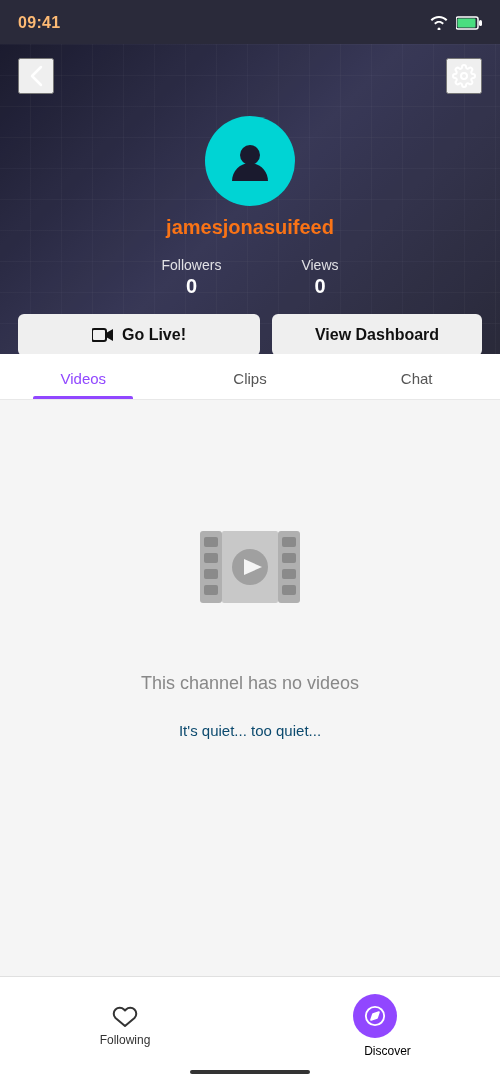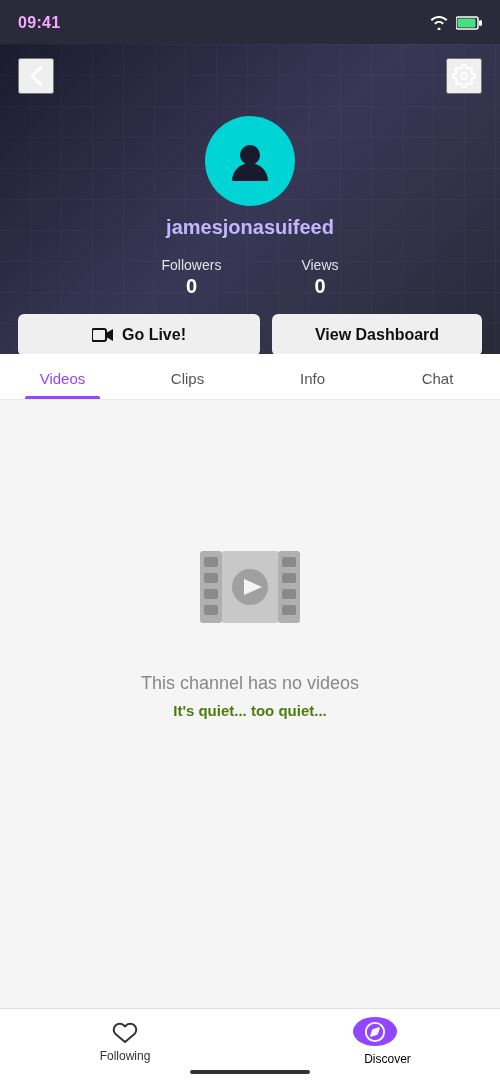--- a/index.html
+++ b/index.html
@@ -8,21 +8,21 @@
       width: 500px;
       min-height: 1080px;
       font-family: -apple-system, BlinkMacSystemFont, 'Helvetica Neue', sans-serif;
       background: #f5f5f5;
       overflow-x: hidden;
     }
 
     
     .status-bar {
       background: #2a2a3a;
-      color: #f0abfc;
+      color: #fdba74;
       display: flex;
       justify-content: space-between;
       align-items: center;
       padding: 8px 18px 6px;
       height: 44px;
     }
     .status-time {
       font-size: 16px;
       font-weight: 600;
       letter-spacing: 0.3px;
@@ -117,21 +117,21 @@
     }
     .avatar-circle svg {
       width: 52px;
       height: 52px;
     }
 
     
     .username {
       position: relative;
       z-index: 2;
-      color: #c4b5fd;
+      color: #f97316;
       font-size: 20px;
       font-weight: 600;
       margin-top: 10px;
     }
 
     
     .stats-row {
       position: relative;
       z-index: 2;
       display: flex;
@@ -224,51 +224,51 @@
     
     .content-area {
       background: #f5f5f5;
       flex: 1;
       display: flex;
       flex-direction: column;
       align-items: center;
       justify-content: center;
       padding: 60px 20px;
       min-height: 450px;
+      gap: 20px;
     }
 
     
     .film-icon-wrap {
       margin-bottom: 28px;
     }
 
     .empty-title {
       font-size: 18px;
       font-weight: 500;
       color: #888;
       text-align: center;
       margin-bottom: 8px;
     }
     .empty-subtitle {
       font-size: 15px;
-      color: #4d7c0f;
+      color: #0c4a6e;
       text-align: center;
-      font-weight: bold;
     }
 
     
     .bottom-nav {
       position: fixed;
       bottom: 0;
       left: 0;
       width: 500px;
       background: white;
       border-top: 1px solid #e0e0e0;
       display: flex;
-      height: 72px;
+      height: 104px;
       padding-bottom: 14px;
     }
     .nav-item {
       flex: 1;
       display: flex;
       flex-direction: column;
       align-items: center;
       justify-content: center;
       gap: 4px;
       cursor: pointer;
@@ -380,23 +380,20 @@
 </div>
 
 <div class="tabs">
   <div class="tab-item active">
     <span>Videos</span>
   </div>
   <div class="tab-item">
     <span>Clips</span>
   </div>
   <div class="tab-item">
-    <span>Info</span>
-  </div>
-  <div class="tab-item">
     <span>Chat</span>
   </div>
 </div>
 
 <div class="content-area">
 
   <div class="film-icon-wrap">
     <svg width="130" height="110" viewBox="0 0 130 110">
 
       <rect x="15" y="20" width="22" height="72" rx="3" fill="#b0b0b0"></rect>

